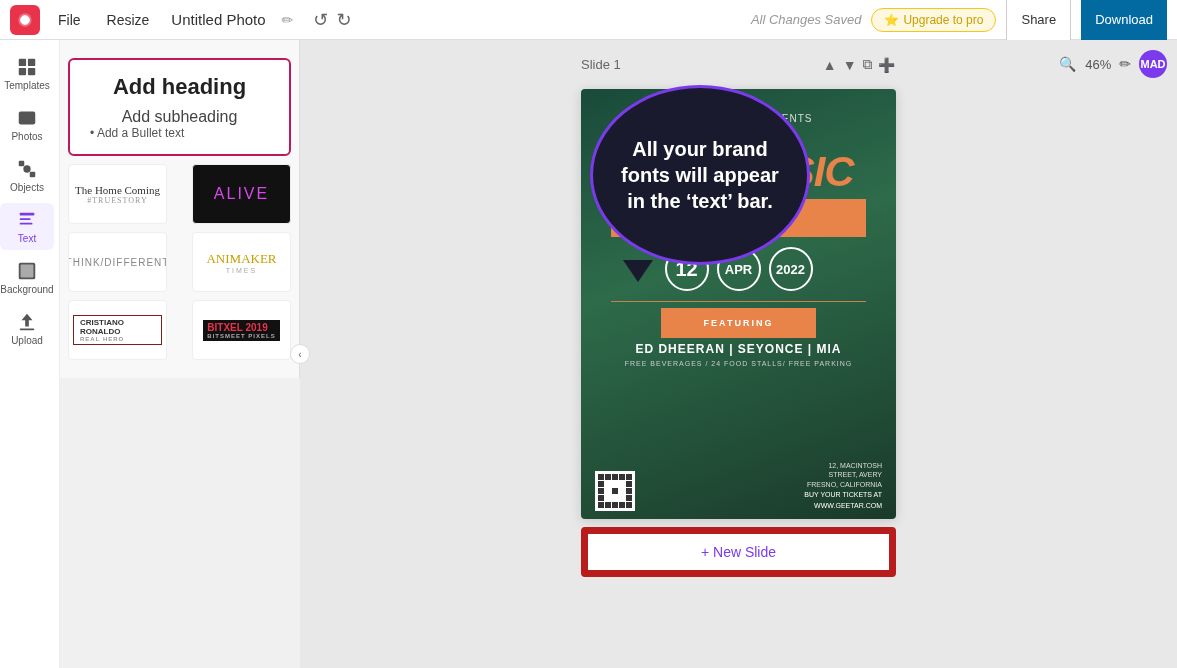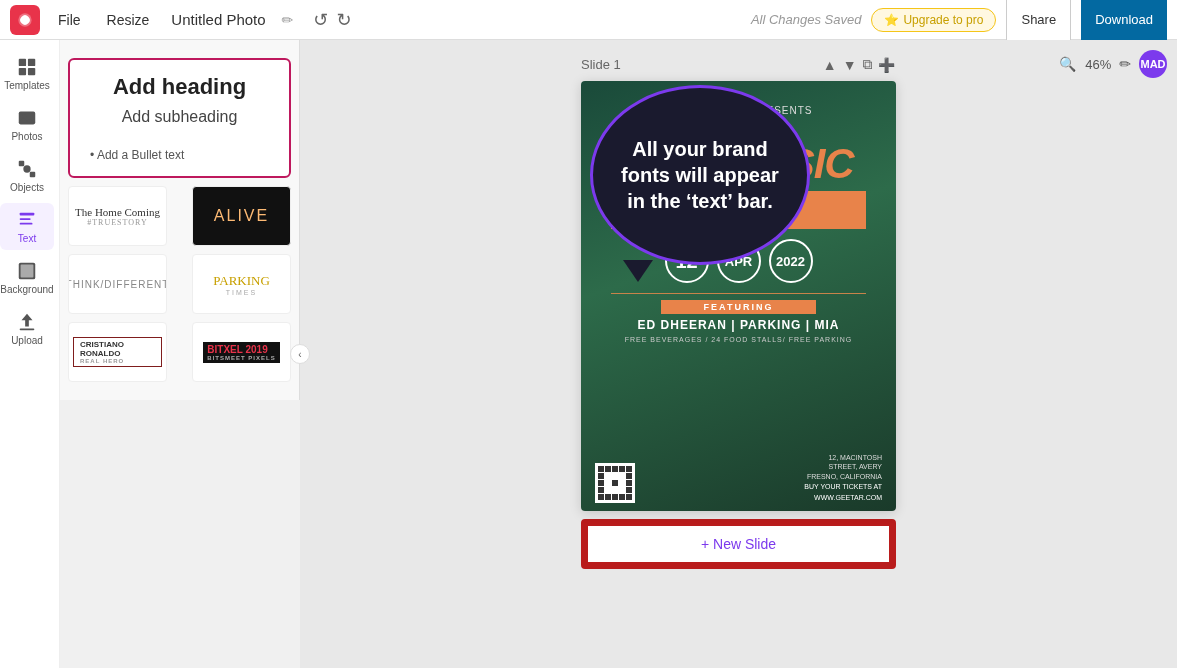--- a/index.html
+++ b/index.html
@@ -55,21 +55,21 @@
       width: 240px; background: #f8f8f8; border-right: 1px solid #ddd;
       overflow-y: auto; padding: 10px 0;
     }
 
     
     .text-style-box {
       background: #fff; border: 2px solid #be185d; border-radius: 6px;
       margin: 8px; padding: 14px 10px;
     }
     .text-heading { font-size: 22px; font-weight: bold; color: #222; text-align: center; margin-bottom: 8px; }
-    .text-subheading { font-size: 16px; color: #444; text-align: center; margin-bottom: 22px; }
+    .text-subheading { font-size: 16px; color: #444; text-align: center; margin-bottom: 0; }
     .text-body {
       font-size: 12px; color: #555; text-align: center;
       border: 1px solid #ddd; border-radius: 3px; padding: 4px; margin-bottom: 8px;
     }
     .text-bullet { font-size: 12px; color: #555; padding-left: 10px; }
 
     
     .callout-bubble {
       position: absolute; left: 290px; top: 45px;
       background: #1a1a2e; color: #fff; border-radius: 50%;
@@ -93,21 +93,21 @@
     .font-row { display: flex; gap: 25px; margin-bottom: 8px; }
     .font-sample {
       flex: 1; background: #fff; border: 1px solid #eee; border-radius: 4px;
       height: 60px; display: flex; align-items: center; justify-content: center;
       cursor: pointer; overflow: hidden; padding: 4px;
     }
 
     
     .slide-header {
       display: flex; align-items: center; justify-content: space-between;
-      width: 315px; margin-bottom: 8px; gap: 33px;
+      width: 315px; margin-bottom: 16px; gap: 33px;
     }
     .slide-label { font-size: 13px; color: #666; }
     .slide-controls { display: flex; gap: 6px; align-items: center; }
     .slide-ctrl-btn { background: none; border: none; color: #666; cursor: pointer; font-size: 14px; }
 
     
     .slide-canvas {
       width: 315px; height: 430px;
       background: linear-gradient(160deg, #1a4a3a 0%, #2d6b4a 40%, #1a3a2a 100%);
       border-radius: 4px; overflow: hidden; position: relative;
@@ -150,21 +150,21 @@
     .date-circle.day { font-size: 20px; }
 
     .divider-line {
       border: none; border-top: 1px solid #c8834a;
       margin: 6px 30px;
     }
 
     .featuring-badge {
       background: #e8834a; color: #fff; font-size: 9px; font-weight: bold;
       letter-spacing: 2px; text-align: center; margin: 0 80px;
-      padding: 2px 0;
+      padding: 10px 0;
     }
 
     .artists {
       color: #fff; font-size: 12px; font-weight: bold;
       text-align: center; letter-spacing: 1px; margin-top: 4px;
     }
     .free-stuff {
       color: #ccc; font-size: 7px; text-align: center;
       letter-spacing: 1px; margin-top: 4px;
     }
@@ -206,21 +206,21 @@
       border: 1px solid #ddd; border-radius: 50%; width: 20px; height: 20px;
       display: flex; align-items: center; justify-content: center;
       cursor: pointer; font-size: 10px; color: #666; z-index: 5;
     }
 
     .panel-wrapper { position: relative; }
 
     
     .fs-homecoming { font-family: Georgia, serif; font-size: 11px; color: #333; text-align: center; }
     .fs-homecoming-sub { font-size: 8px; color: #999; letter-spacing: 1px; }
-    .fs-alive { font-family: Impact, sans-serif; font-size: 16px; color: #fdba74; background: #111; padding: 2px 6px; letter-spacing: 2px; }
+    .fs-alive { font-family: Impact, sans-serif; font-size: 16px; color: #d946ef; background: #111; padding: 2px 6px; letter-spacing: 2px; }
     .fs-think { font-size: 10px; color: #888; letter-spacing: 1px; }
     .fs-animaker { font-family: Georgia, serif; font-size: 13px; color: #c8a000; }
     .fs-animaker-sub { font-size: 7px; letter-spacing: 2px; color: #aaa; }
     .fs-justin { background: #f5c518; border-radius: 50%; width: 46px; height: 46px; display: flex; flex-direction: column; align-items: center; justify-content: center; font-size: 9px; font-weight: bold; color: #333; }
     .fs-blackhole { font-size: 8px; letter-spacing: 2px; color: #555; text-transform: uppercase; }
     .fs-cristiano { border: 1px solid #7f1d1d; padding: 2px 6px; font-size: 8px; font-weight: bold; color: #333; }
     .fs-bitxel { background: #111; color: #e8334a; font-size: 10px; font-weight: bold; padding: 2px 4px; }
     .fs-bitxel-sub { font-size: 6px; color: #aaa; letter-spacing: 1px; }
   </style>
 </head>
@@ -323,21 +323,21 @@
           <div class="font-sample" style="background:#111;">
             <span class="fs-alive">ALIVE</span>
           </div>
         </div>
         <div class="font-row">
           <div class="font-sample">
             <span class="fs-think">THINK/DIFFERENT</span>
           </div>
           <div class="font-sample">
             <div style="text-align:center;">
-              <div class="fs-animaker">PARKING</div>
+              <div class="fs-animaker">ANIMAKER</div>
               <div class="fs-animaker-sub">TIMES</div>
             </div>
           </div>
         </div>
         <div class="font-row">
           <div class="font-sample">
             <div class="fs-cristiano">
               <div>CRISTIANO RONALDO</div>
               <div style="font-size:6px;color:#999;letter-spacing:1px;">REAL HERO</div>
             </div>
@@ -384,21 +384,21 @@
       <div class="show-badge">SHOW</div>
 
       <div class="date-row">
         <div class="date-circle day">12</div>
         <div class="date-circle">APR</div>
         <div class="date-circle">2022</div>
       </div>
 
       <hr class="divider-line">
       <div class="featuring-badge">FEATURING</div>
-      <div class="artists">ED DHEERAN | PARKING | MIA</div>
+      <div class="artists">ED DHEERAN | SEYONCE | MIA</div>
       <div class="free-stuff">FREE BEVERAGES / 24 FOOD STALLS/ FREE PARKING</div>
 
       <div class="bottom-row">
         <div style="display:flex; flex-direction:column; gap:4px;">
           <div class="qr-code">
             <div class="qr-cell"></div>
               <div class="qr-cell"></div>
               <div class="qr-cell"></div>
               <div class="qr-cell"></div>
               <div class="qr-cell"></div>

